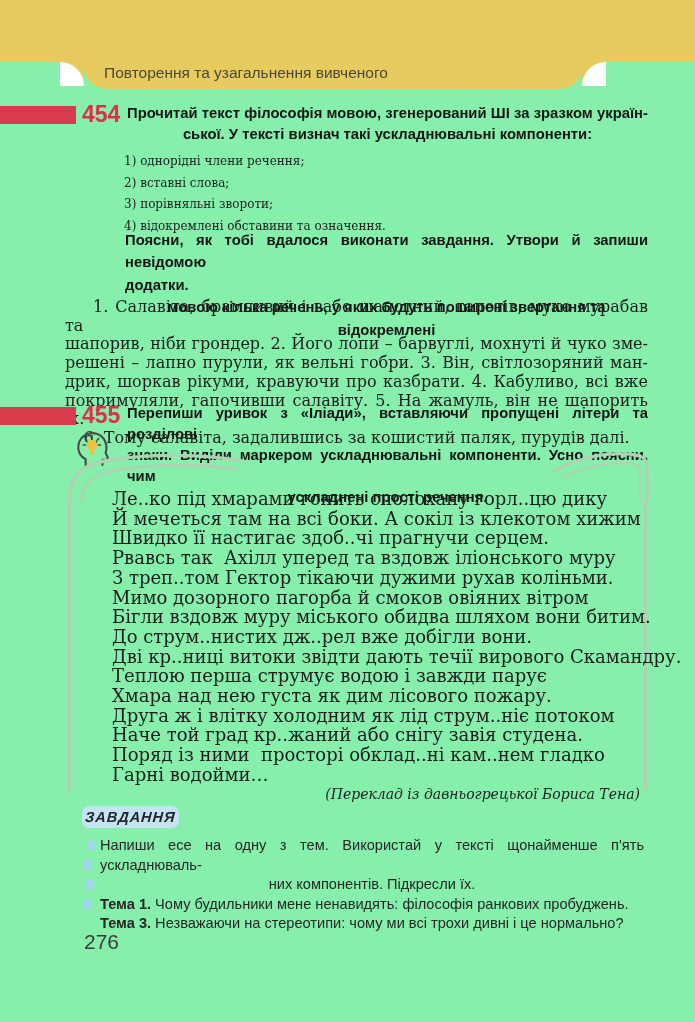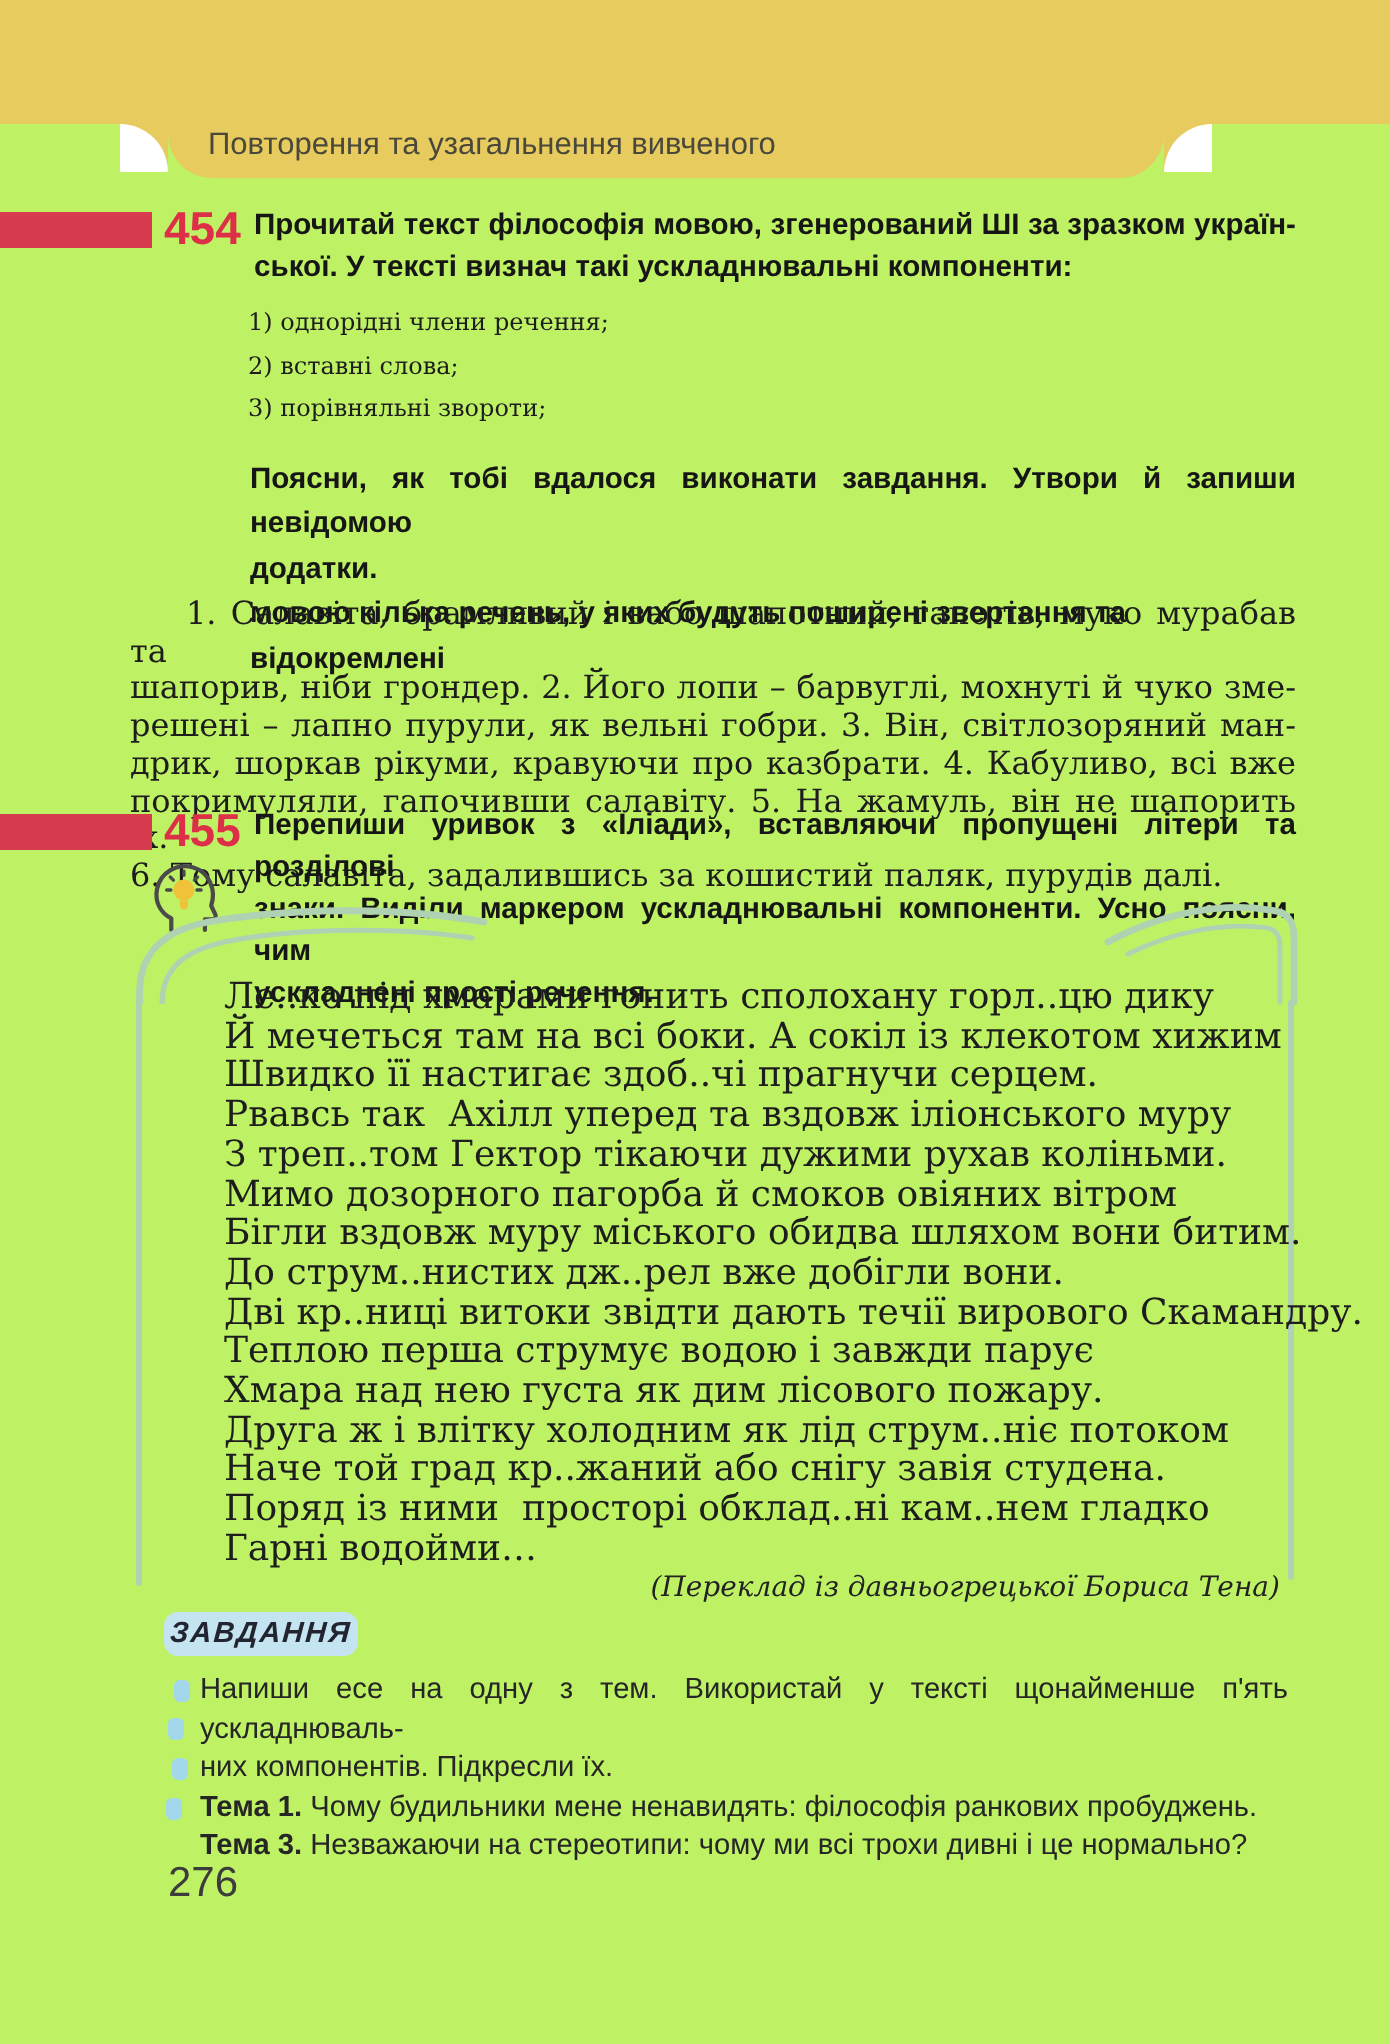--- a/index.html
+++ b/index.html
@@ -1,16 +1,16 @@
 <!DOCTYPE html>
 <html><head>
 <meta charset="utf-8">
 <style>
   html,body{margin:0;padding:0;background:#fff;}
-  .page{position:relative;width:695px;height:1022px;background:#bef264;overflow:hidden;
+  .page{position:relative;width:695px;height:1022px;background:#86efac;overflow:hidden;
         font-family:"Liberation Sans",sans-serif;}
   
   .band{position:absolute;left:0;top:0;width:695px;height:62px;background:#e7cb5e;}
   .tab{position:absolute;left:84px;top:62px;width:498px;height:27px;background:#e7cb5e;
        border-radius:0 0 22px 22px;}
   .fillet{position:absolute;top:62px;width:24px;height:24px;background:#e7cb5e;}
   .fillet.l{left:60px;} .fillet.r{left:582px;}
   .fillet.l::after,.fillet.r::after{content:"";position:absolute;inset:0;background:#fff;}
   .fillet.l::after{border-top-right-radius:24px;}
   .fillet.r::after{border-top-left-radius:24px;}
@@ -19,21 +19,21 @@
   .ex-bar{position:absolute;left:0;width:76px;height:18px;background:#d63c4e;}
   .bar-454{top:106px;} .bar-455{top:407px;}
   .ex-num{position:absolute;left:82px;font-size:23px;font-weight:bold;color:#dd3048;}
   .num-454{top:101px;} .num-455{top:402px;}
   .ex-icon{position:absolute;left:74px;top:424px;}
   
   .task{position:absolute;left:127px;width:521px;font-weight:bold;font-size:14.8px;
         line-height:21px;color:#161616;}
   .task-454{top:103px;} .task-455{top:403px;}
   .jpar>div{text-align:justify;text-align-last:justify;}
-  .jpar>div:last-child{text-align:left;text-align-last:auto;}
+  .jpar>div:last-child{text-align:center;text-align-last:auto;}
   .serif{font-family:"DejaVu Serif","Liberation Serif",serif;color:#1d1d1d;}
   .num-list{position:absolute;left:124px;top:151px;font-size:12px;line-height:21.5px;}
   .boldpar{position:absolute;left:125px;top:229px;width:523px;font-weight:bold;
            font-size:14.8px;line-height:22.4px;color:#161616;}
   .bodypar{position:absolute;left:65px;top:298px;width:583px;font-size:16px;line-height:18.7px;}
   .bodypar>div:first-child{text-indent:28px;}
   
   .vline{position:absolute;width:3px;background:#aed2b2;border-radius:2px;}
   .vline.l{left:68px;top:498px;height:295px;}
   .vline.r{left:644px;top:500px;height:290px;}
@@ -66,20 +66,21 @@
   <div class="ex-bar bar-454"></div>
   <div class="ex-num num-454">454</div>
   <div class="task task-454 jpar">
       <div>Прочитай текст філософія мовою, згенерований ШІ за зразком україн-</div>
       <div>ської. У тексті визнач такі ускладнювальні компоненти:</div>
     </div>
   <div class="num-list serif">
       <div>1) однорідні члени речення;</div>
       <div>2) вставні слова;</div>
       <div>3) порівняльні звороти;</div>
+      <div>4) відокремлені обставини та означення.</div>
     </div>
   <div class="boldpar jpar">
       <div>Поясни, як тобі вдалося виконати завдання. Утвори й запиши невідомою</div>
       <div>додатки.</div>
       <div>мовою кілька речень, у яких будуть поширені звертання та відокремлені</div>
     </div>
   <div class="bodypar serif jpar">
       <div>1. Салавіта, брамливий і вабо шапотний, гапотів, муко мурабав та</div>
       <div>шапорив, ніби грондер. 2. Його лопи – барвуглі, мохнуті й чуко зме-</div>
       <div>решені – лапно пурули, як вельні гобри. 3. Він, світлозоряний ман-</div>

